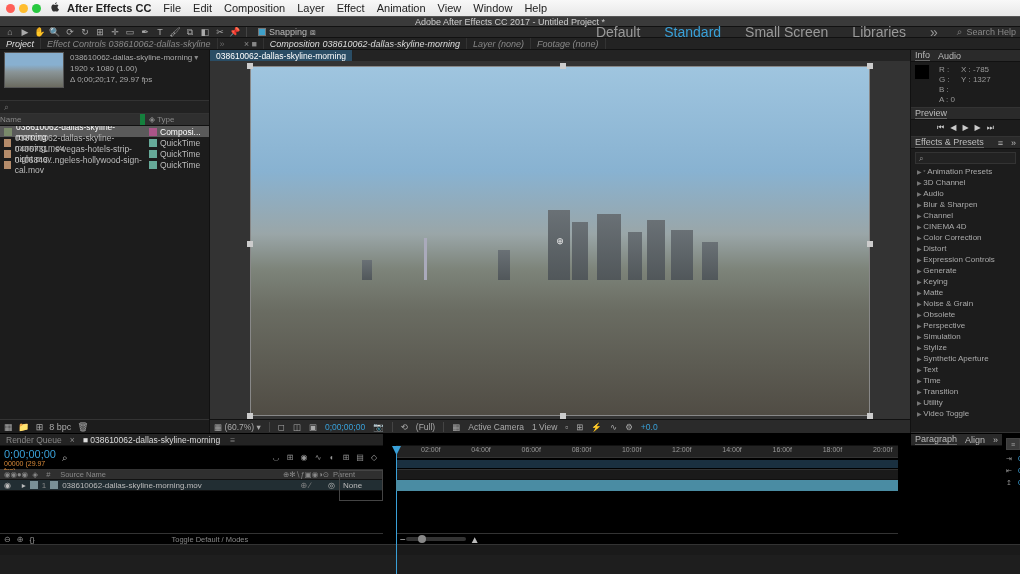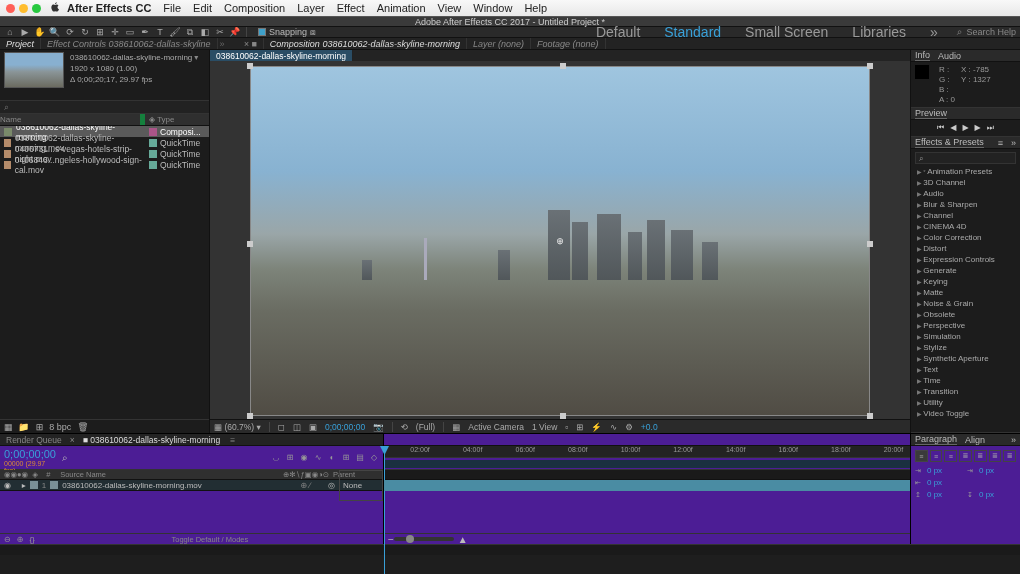--- a/index.html
+++ b/index.html
@@ -84,24 +84,24 @@
 .info-sw { width:14px; height:14px; background:#000; margin-right:4px; float:left; }
 .preview-ctrls { display:flex; justify-content:center; gap:6px; padding:3px 0; }
 .preview-ctrls span { font-size:8px; color:#ccc; cursor:pointer; }
 .ep-search { height:12px; background:#222; border:1px solid #333; display:flex; align-items:center; padding:0 3px; margin-bottom:2px; }
 .ep-list { overflow:hidden; }
 .ep-item { font-size:8px; padding:1px 2px; color:#aaa; cursor:pointer; }
 .ep-item::before { content:"▶ "; font-size:6px; color:#777; }
 .ep-item.star::before { content:"▶ * "; }
 
 
-.timeline { height: 111px; background:#4c1d95; border-top:1px solid #000; display:flex; }
+.timeline { height: 111px; background:#000000; border-top:1px solid #000; display:flex;gap:12px; }
 .tl-left { width:384px; display:flex; flex-direction:column; border-right:1px solid #000; }
 .tl-right { flex:1; display:flex; flex-direction:column; }
-.tl-far { width:110px; border-left:1px solid #000; display:flex; flex-direction:column; }
+.tl-far { width:110px; border-left:1px solid #000; display:flex; flex-direction:row; }
 .tl-tabs { height:12px; background:#232323; border-bottom:1px solid #111; display:flex; align-items:center; font-size:8.5px; }
 .tl-tabs .tab { padding:0 6px; color:#888; }
 .tl-tabs .tab.act { color:#ddd; }
 .tl-meta { height:24px; border-bottom:1px solid #333; display:flex; }
 .tl-tc { width:58px; padding:2px 4px; }
 .tl-tc .big { font-size:11px; color:#39a0d8; }
 .tl-tc .sm { font-size:7px; color:#d88a39; }
 .tl-search2 { flex:1; display:flex; align-items:center; padding:0 4px; gap:6px; }
 .tl-icons { display:flex; gap:4px; margin-left:auto; }
 .tl-icons span { width:10px; height:10px; color:#999; font-size:8px; display:flex; align-items:center; justify-content:center; cursor:pointer; }

